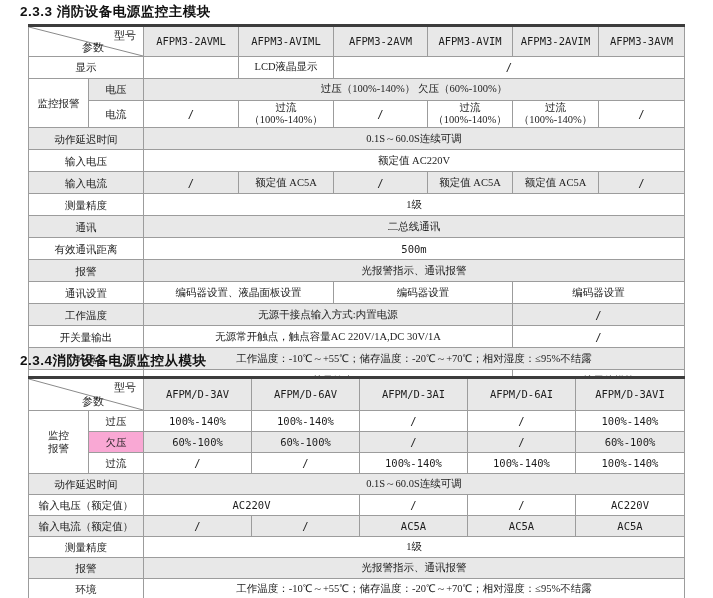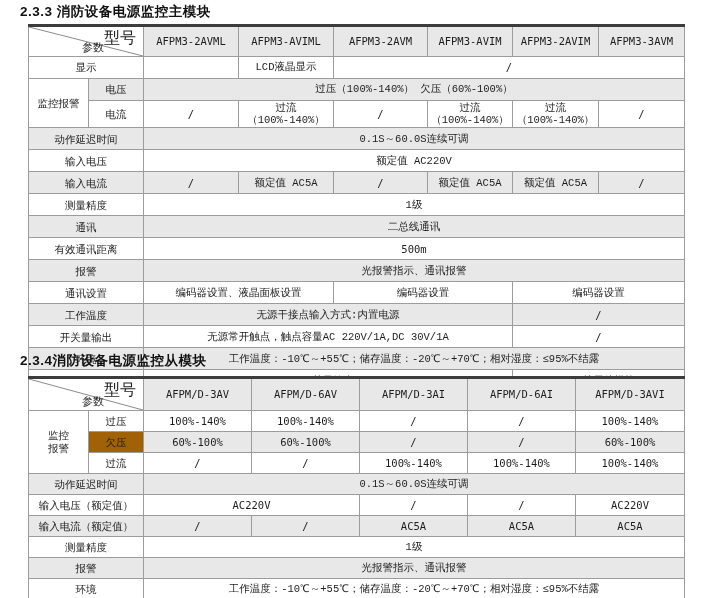--- a/index.html
+++ b/index.html
@@ -16,25 +16,25 @@
   .spec td,.spec th{border:1px solid #9c9c9c;text-align:center;vertical-align:middle;
        font-weight:normal;font-size:10.5px;line-height:1.15;padding:1px 2px;height:19px;
        overflow:hidden;}
   #t2 td{height:18px;margin-left:17px;}
   .spec th{height:27px;}
   #t2 th{height:29px;}
   .gray{background:#e8e8e8;}
   .label{font-size:11px;}
   .mono{font-family:"DejaVu Sans Mono","Liberation Mono",monospace;font-size:10px;}
   .val{font-family:"DejaVu Sans Mono","Liberation Mono","Liberation Sans",sans-serif;font-size:10px;}
-  .cjk{font-family:Liberation Mono, monospace;font-size:10.5px;}
+  .cjk{font-family:Liberation Serif, serif;font-size:10.5px;}
   
   .corner{position:relative;background:#ffffff;padding:0;}
   .corner svg{position:absolute;left:0;top:0;width:100%;height:100%;}
-  .corner .ct{position:absolute;top:2px;right:7px;font-size:16px;}
+  .corner .ct{position:absolute;top:2px;right:7px;font-size:11px;}
   .corner .cb{position:absolute;bottom:2px;left:7px;font-size:11px;margin-left:46px;}
   
   .wrap2{display:inline-block;width:2.3em;word-break:break-all;line-height:1.25;}
 </style>
 </head>
 <body>
 
 <div class="page">
 
   <h2 class="heading" id="h233">2.3.3 消防设备电源监控主模块</h2>
@@ -177,21 +177,21 @@
     <tr>
       <td class="label" rowspan="3"><span class="wrap2">监控报警</span></td>
       <td class="label">过压</td>
       <td class="val">100%-140%</td>
       <td class="val">100%-140%</td>
       <td class="val">/</td>
       <td class="val">/</td>
       <td class="val">100%-140%</td>
     </tr>
     <tr class="gray">
-      <td class="label" style="background:#a16207">欠压</td>
+      <td class="label" style="background:#f9a8d4">欠压</td>
       <td class="val">60%-100%</td>
       <td class="val">60%-100%</td>
       <td class="val">/</td>
       <td class="val">/</td>
       <td class="val">60%-100%</td>
     </tr>
     <tr>
       <td class="label">过流</td>
       <td class="val">/</td>
       <td class="val">/</td>

